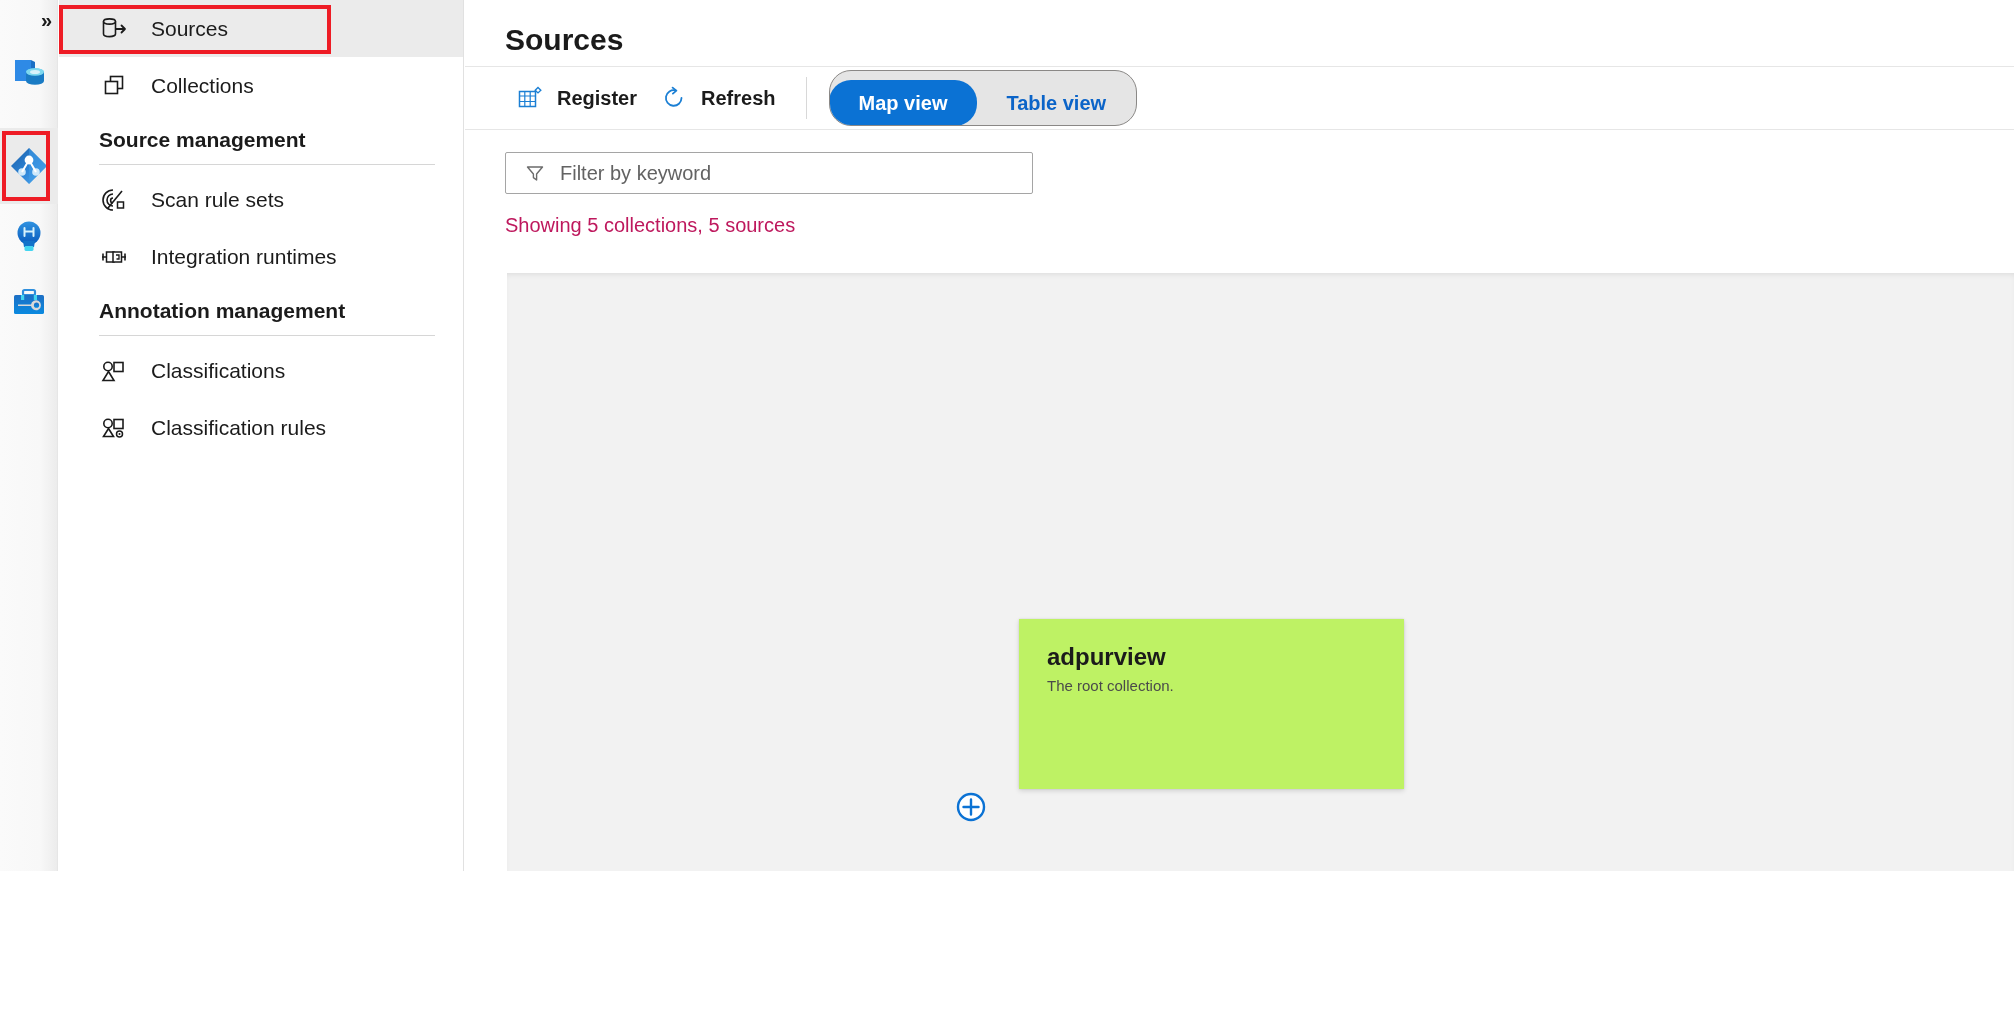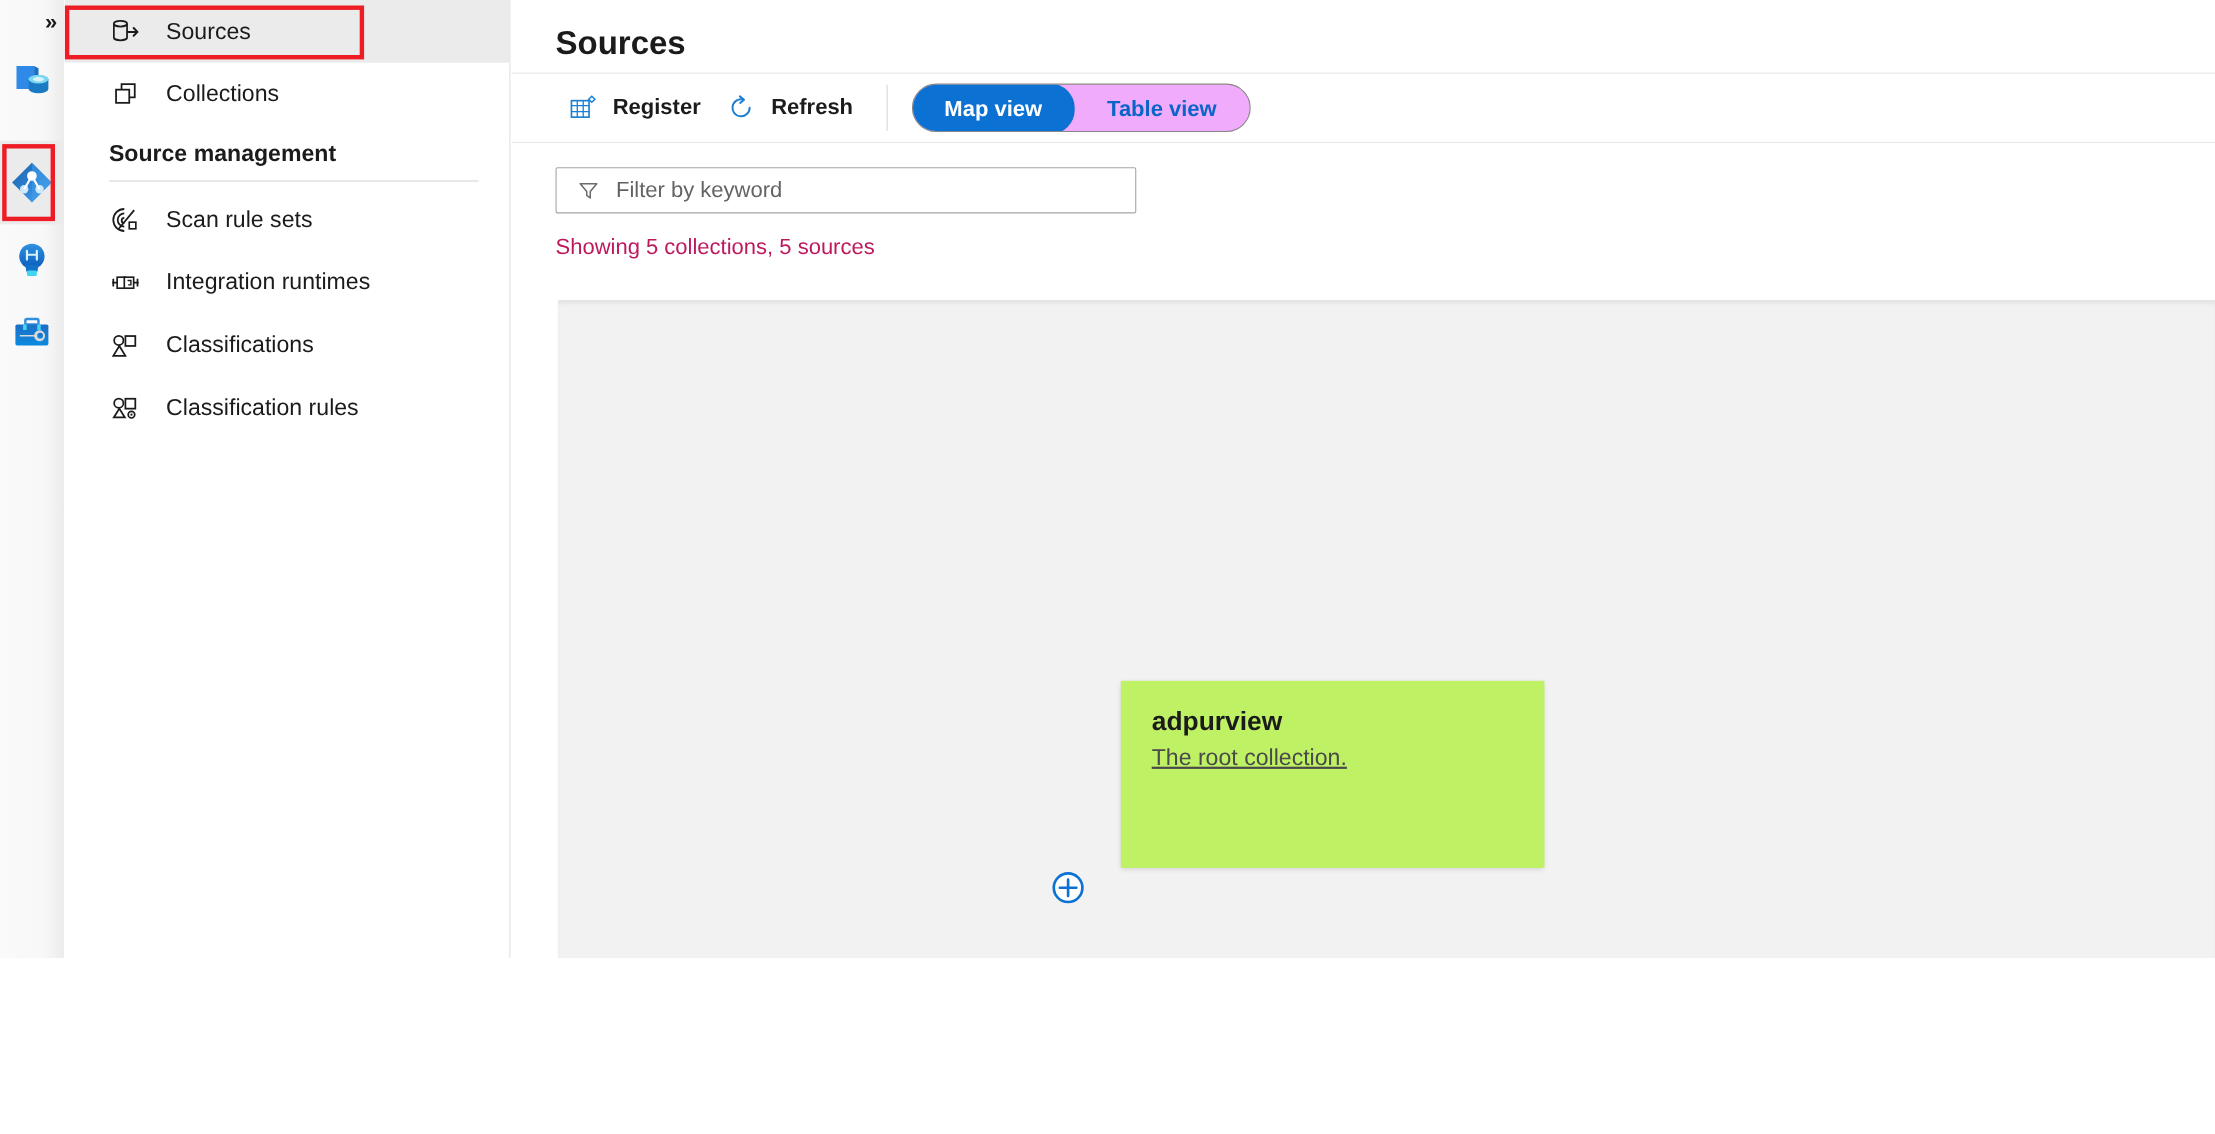--- a/index.html
+++ b/index.html
@@ -155,26 +155,26 @@
   }
   .cmd .ico { width: 26px; height: 26px; margin-right: 14px; display:flex; align-items:center; justify-content:center;}
   .cmd-sep {
     width: 1px;
     height: 42px;
     background: #d8d8d8;
     margin: 0 22px 0 18px;
   }
   .viewtoggle {
     display: flex;
-    align-items: flex-start;
-    height: 44px;
+    align-items: flex-end;
+    height: 56px;
     border: 1px solid #8a8886;
     border-radius: 22px;
     overflow: hidden;
-    background: #f0abfc;
+    background: #e5e5e5;
   }
   .vt-btn {
     height: 44px;
     padding: 0 30px;
     display: flex; align-items: center; justify-content: center;
     font-size: 20px;
     font-weight: 700;
     color: #0b64c8;
     cursor: pointer;
     background: transparent;
@@ -241,23 +241,22 @@
     z-index: 5;
   }
   .coll-card-body { padding: 24px 28px 0 28px; }
   .coll-name {
     font-size: 24px;
     font-weight: 700;
     color: #1b1b1b;
     margin-bottom: 6px;
   }
   .coll-desc {
-    font-size: 21px;
+    font-size: 15px;
     color: #4a4a4a;
-    text-decoration: underline;
   }
   .coll-card-footer {
     position: absolute;
     left: 0; bottom: 0;
     width: 100%;
     height: 60px;
     border-top: 1px solid #eeeeee;
     display: flex;
     align-items: center;
     justify-content: space-between;
@@ -410,20 +409,24 @@
           <rect x="6.5" y="9" width="7.5" height="10" fill="none" stroke="#1b1b1b" stroke-width="1.5"></rect>
           <rect x="13" y="9" width="8.5" height="10" fill="#ffffff" stroke="#1b1b1b" stroke-width="1.5"></rect>
           <path d="M2 14 L6.5 14 M21.5 14 L26 14" stroke="#1b1b1b" stroke-width="1.6"></path>
           <path d="M3 10.5 L3 17.5 M25 10.5 L25 17.5" stroke="#1b1b1b" stroke-width="1.6"></path>
           <path d="M16 12 L19 12 L19 16 L16.5 16" fill="none" stroke="#1b1b1b" stroke-width="1.3"></path>
         </svg>
       </span>
       <span class="lbl">Integration runtimes</span>
     </div>
 
+    <div class="nav-section">
+      <div class="sect-title">Annotation management</div>
+      <div class="sect-rule"></div>
+    </div>
 
     <div class="nav-item">
       <span class="ico">
         <svg width="28" height="28" viewBox="0 0 28 28">
           <circle cx="8" cy="9.5" r="4.2" fill="none" stroke="#1b1b1b" stroke-width="1.6"></circle>
           <rect x="14" y="5.5" width="9" height="9" fill="none" stroke="#1b1b1b" stroke-width="1.6"></rect>
           <path d="M8.5 14.5 L14 23.5 L3 23.5 Z" fill="none" stroke="#1b1b1b" stroke-width="1.6"></path>
         </svg>
       </span>
       <span class="lbl">Classifications</span>

